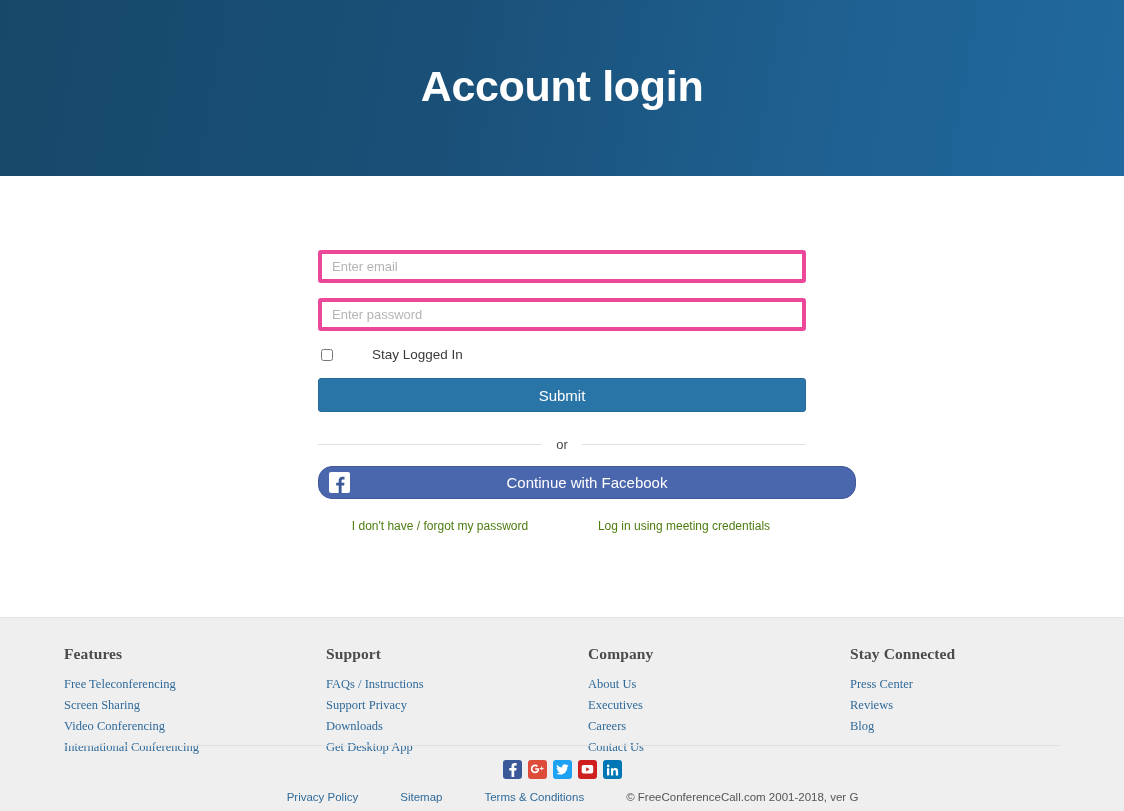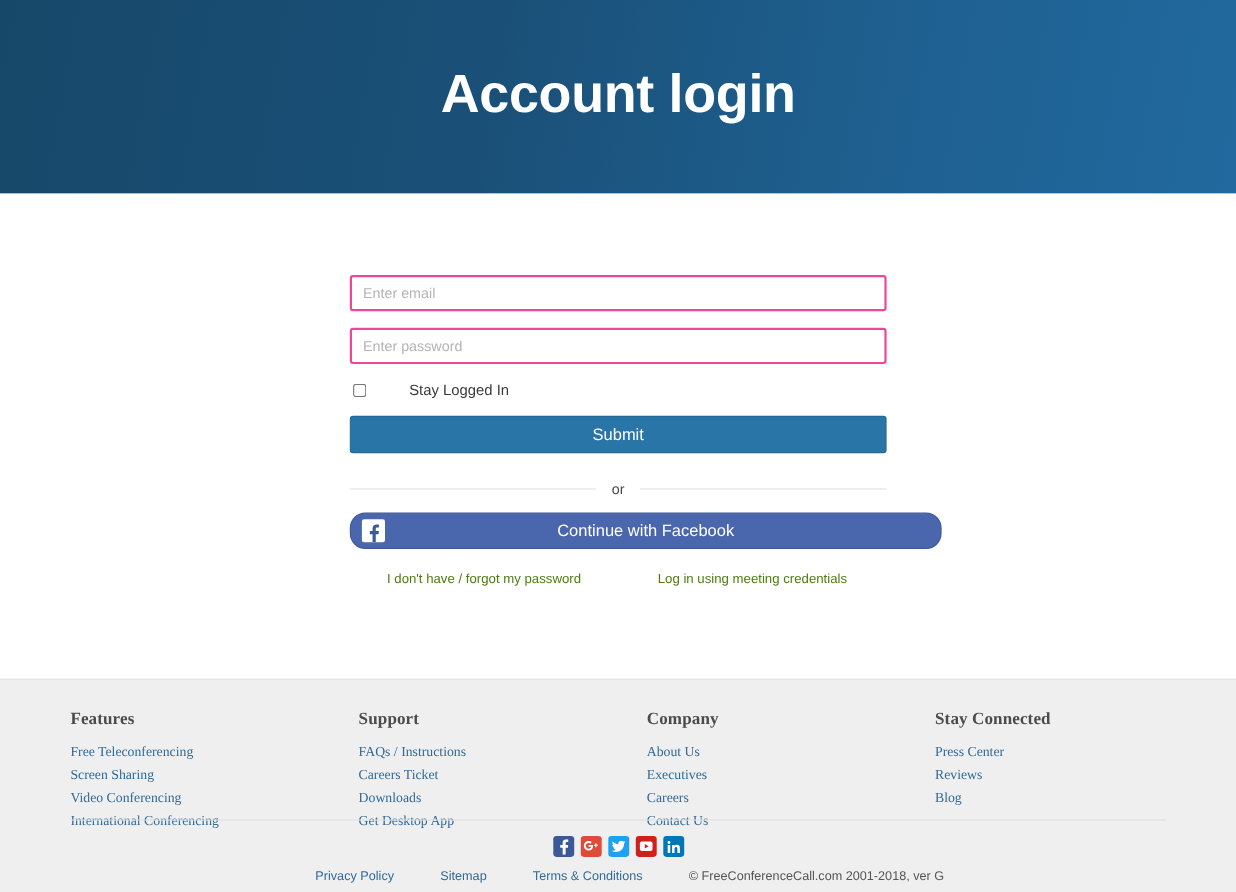--- a/index.html
+++ b/index.html
@@ -23,21 +23,21 @@
     width: 1124px;
     height: 176px;
     background: linear-gradient(100deg, #164869 0%, #1a5078 40%, #1e5f8f 70%, #21699e 100%);
     display: flex;
     align-items: center;
     justify-content: center;
     position: relative;
   }
   .hero-title {
     color: #ffffff;
-    font-size: 49px;
+    font-size: 43px;
     font-weight: bold;
     letter-spacing: -0.3px;
     line-height: 1;
     margin: 0;
     padding-bottom: 4px;
   }
 
   
   .main {
     width: 1124px;
@@ -46,21 +46,21 @@
     position: relative;
   }
   .form-wrap {
     width: 488px;
     margin: 0 auto;
     padding-top: 74px;
   }
   .field {
     width: 488px;
     height: 33px;
-    border: 2px solid #ec4899;
+    border: 4px solid #ec4899;
     border-radius: 3px;
     background: #ffffff;
     font-family: "Liberation Sans", sans-serif;
     font-size: 13px;
     color: #444;
     padding: 0 10px;
     outline: none;
     display: block;
     margin-bottom: 15px;
   }
@@ -313,21 +313,21 @@
         <li><a href="#">Video Conferencing</a></li>
         <li><a href="#">International Conferencing</a></li>
       </ul>
     </div>
 
 
     <div class="fcol">
       <h4>Support</h4>
       <ul>
         <li><a href="#">FAQs / Instructions</a></li>
-        <li><a href="#">Careers Ticket</a></li>
+        <li><a href="#">Support Privacy</a></li>
         <li><a href="#">Downloads</a></li>
         <li><a href="#">Get Desktop App</a></li>
       </ul>
     </div>
 
     <div class="fcol">
       <h4>Company</h4>
       <ul>
         <li><a href="#">About Us</a></li>
         <li><a href="#">Executives</a></li>

